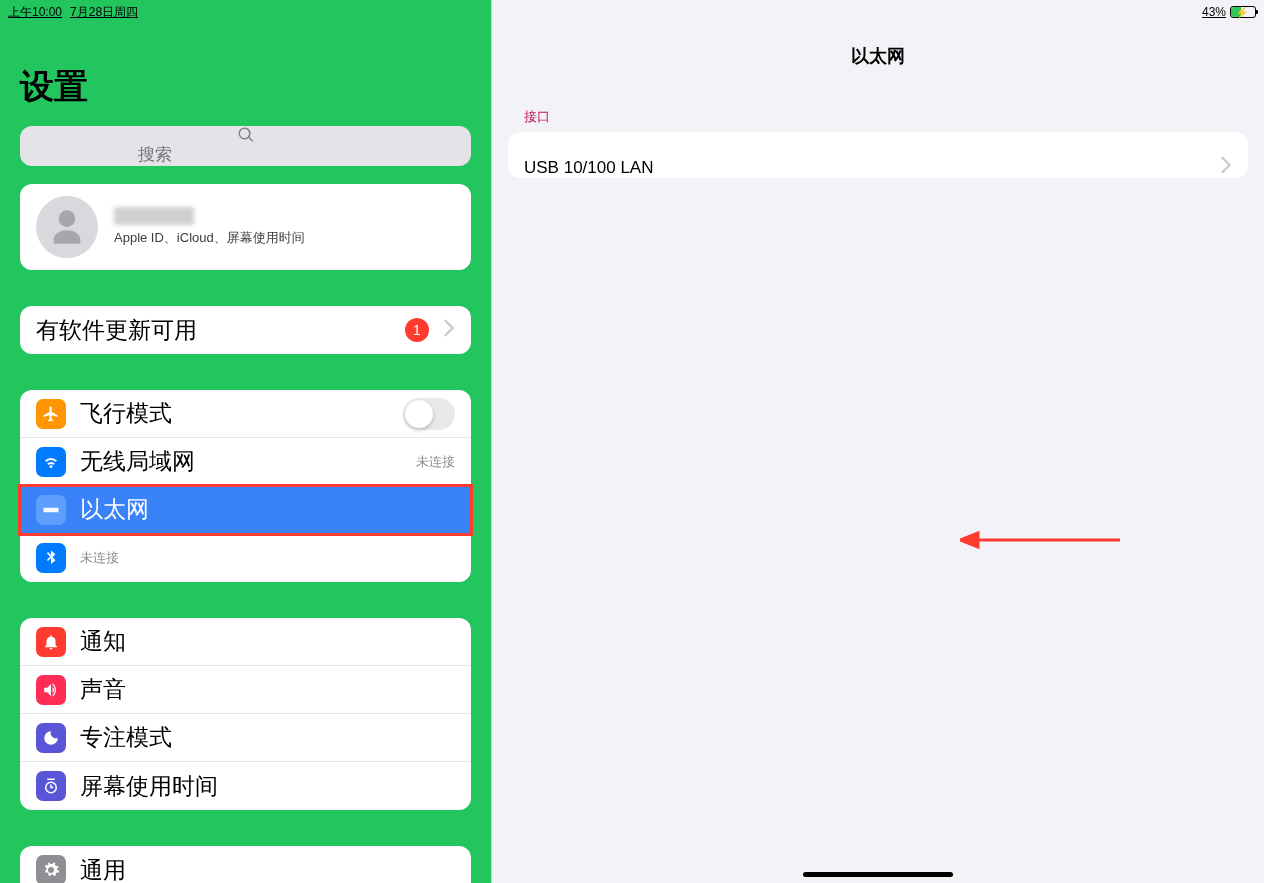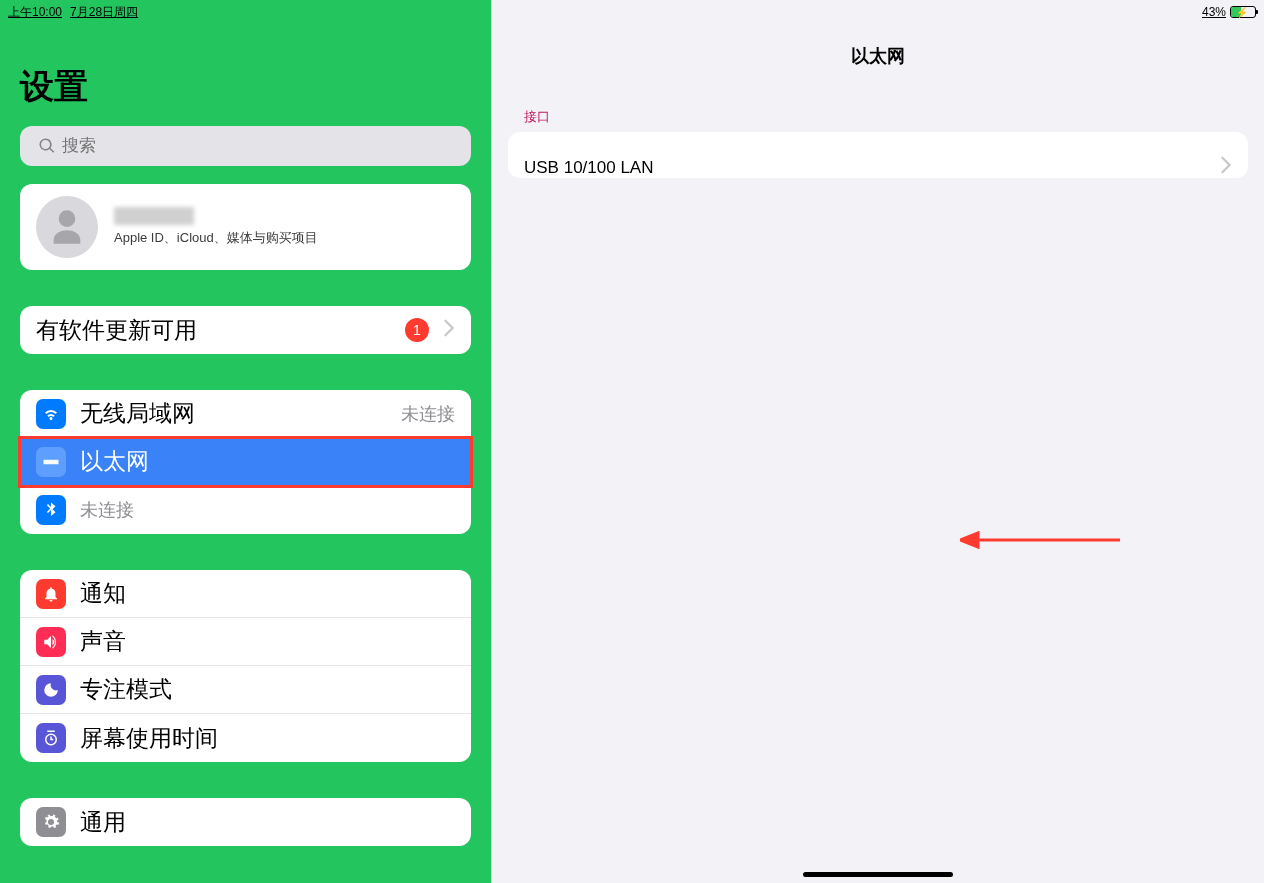--- a/index.html
+++ b/index.html
@@ -93,20 +93,21 @@
       padding: 40px 20px 10px;
     }
     .search-box {
       margin: 6px 20px 18px;
       background: #e3e3e8;
       border-radius: 12px;
       height: 40px;
       display: flex;
       align-items: center;
       padding: 0 18px;
+      flex-direction: column;
     }
     .search-box svg {
       width: 18px;
       height: 18px;
       fill: #838388;
     }
     .search-box input {
       border: none;
       background: transparent;
       font-size: 17px;
@@ -188,21 +189,21 @@
     .row-icon svg {
       width: 18px;
       height: 18px;
       fill: #fff;
     }
     .row-label {
       flex: 1;
       font-size: 23px;
     }
     .row-status {
-      font-size: 18px;
+      font-size: 13px;
       color: #8e8e93;
     }
     .badge {
       background: #ff3b30;
       color: #fff;
       border-radius: 12px;
       min-width: 24px;
       height: 24px;
       display: flex;
       align-items: center;
@@ -320,35 +321,46 @@
   </div>
 
   <div class="card account-card">
     <div class="avatar">
       <svg viewBox="0 0 24 24">
           <path d="M12 12a5 5 0 100-10 5 5 0 000 10zm0 2c-4 0-8 2-8 6v2h16v-2c0-4-4-6-8-6z"></path>
         </svg>
     </div>
     <div class="account-text">
       <div class="obf"></div>
-      <div class="account-sub">Apple ID、iCloud、媒体与购买项目</div>
+      <div class="account-sub">Apple ID、iCloud、屏幕使用时间</div>
     </div>
   </div>
 
   <div class="card">
     <div class="list-row">
       <span class="row-label">有软件更新可用</span>
       <span class="badge">1</span>
       <span class="chevron"><svg viewBox="0 0 12 20">
             <path d="M2 2l8 8-8 8" stroke="#c7c7cc" stroke-width="2.5" fill="none" stroke-linecap="round"></path>
           </svg></span>
     </div>
   </div>
 
   <div class="card">
+    <div class="list-row">
+      <span class="row-icon ic-orange">
+          <svg viewBox="0 0 24 24">
+            <path d="M21 16v-2l-8-5V3.5a1.5 1.5 0 00-3 0V9l-8 5v2l8-2.5V19l-2 1.5V22l3.5-1 3.5 1v-1.5L13 19v-5.5l8 2.5z"></path>
+          </svg>
+        </span>
+      <span class="row-label">飞行模式</span>
+      <span class="toggle">
+          <span class="toggle-knob"></span>
+        </span>
+    </div>
     <div class="list-row">
       <span class="row-icon ic-blue">
           <svg viewBox="0 0 24 24">
             <path d="M12 20a2 2 0 100-4 2 2 0 000 4zm-5-6a7 7 0 0110 0l-2 2a4 4 0 00-6 0zm-3-4a11 11 0 0116 0l-2 2a8 8 0 00-12 0z"></path>
           </svg>
         </span>
       <span class="row-label">无线局域网</span>
       <span class="row-status">未连接</span>
     </div>
     <div class="list-row selected highlighted">

